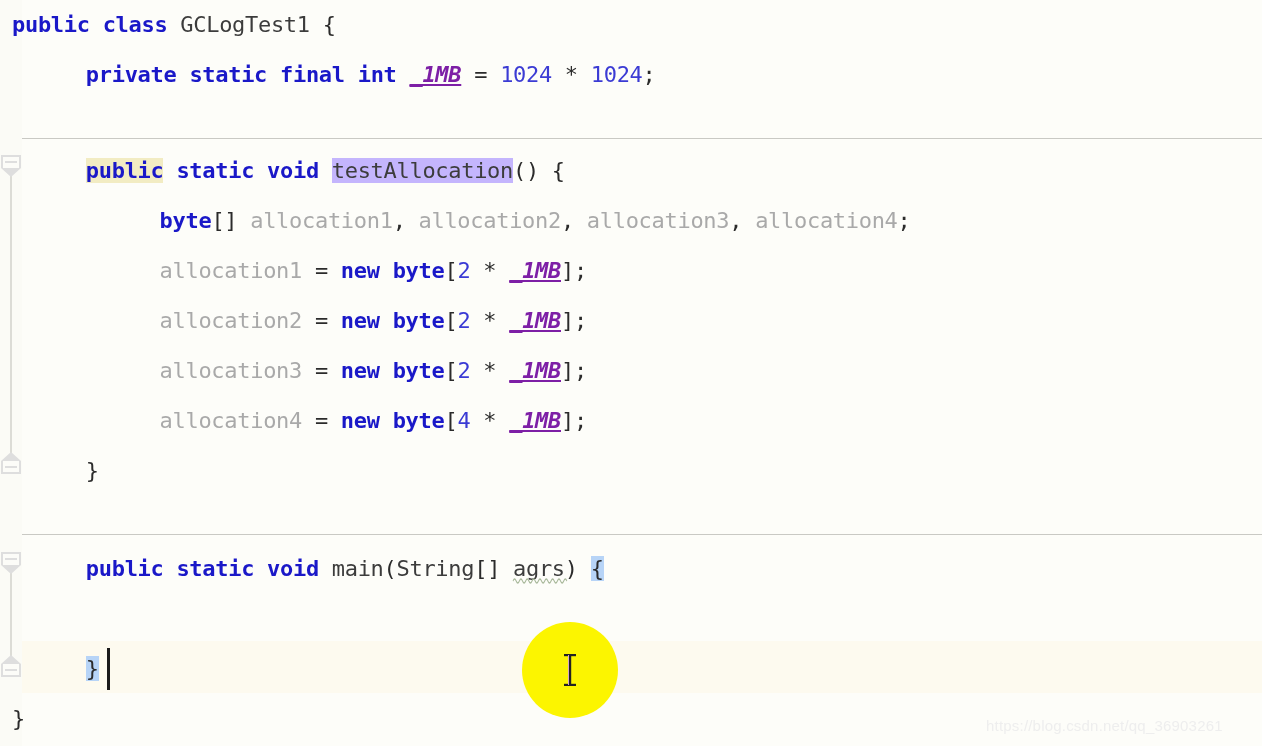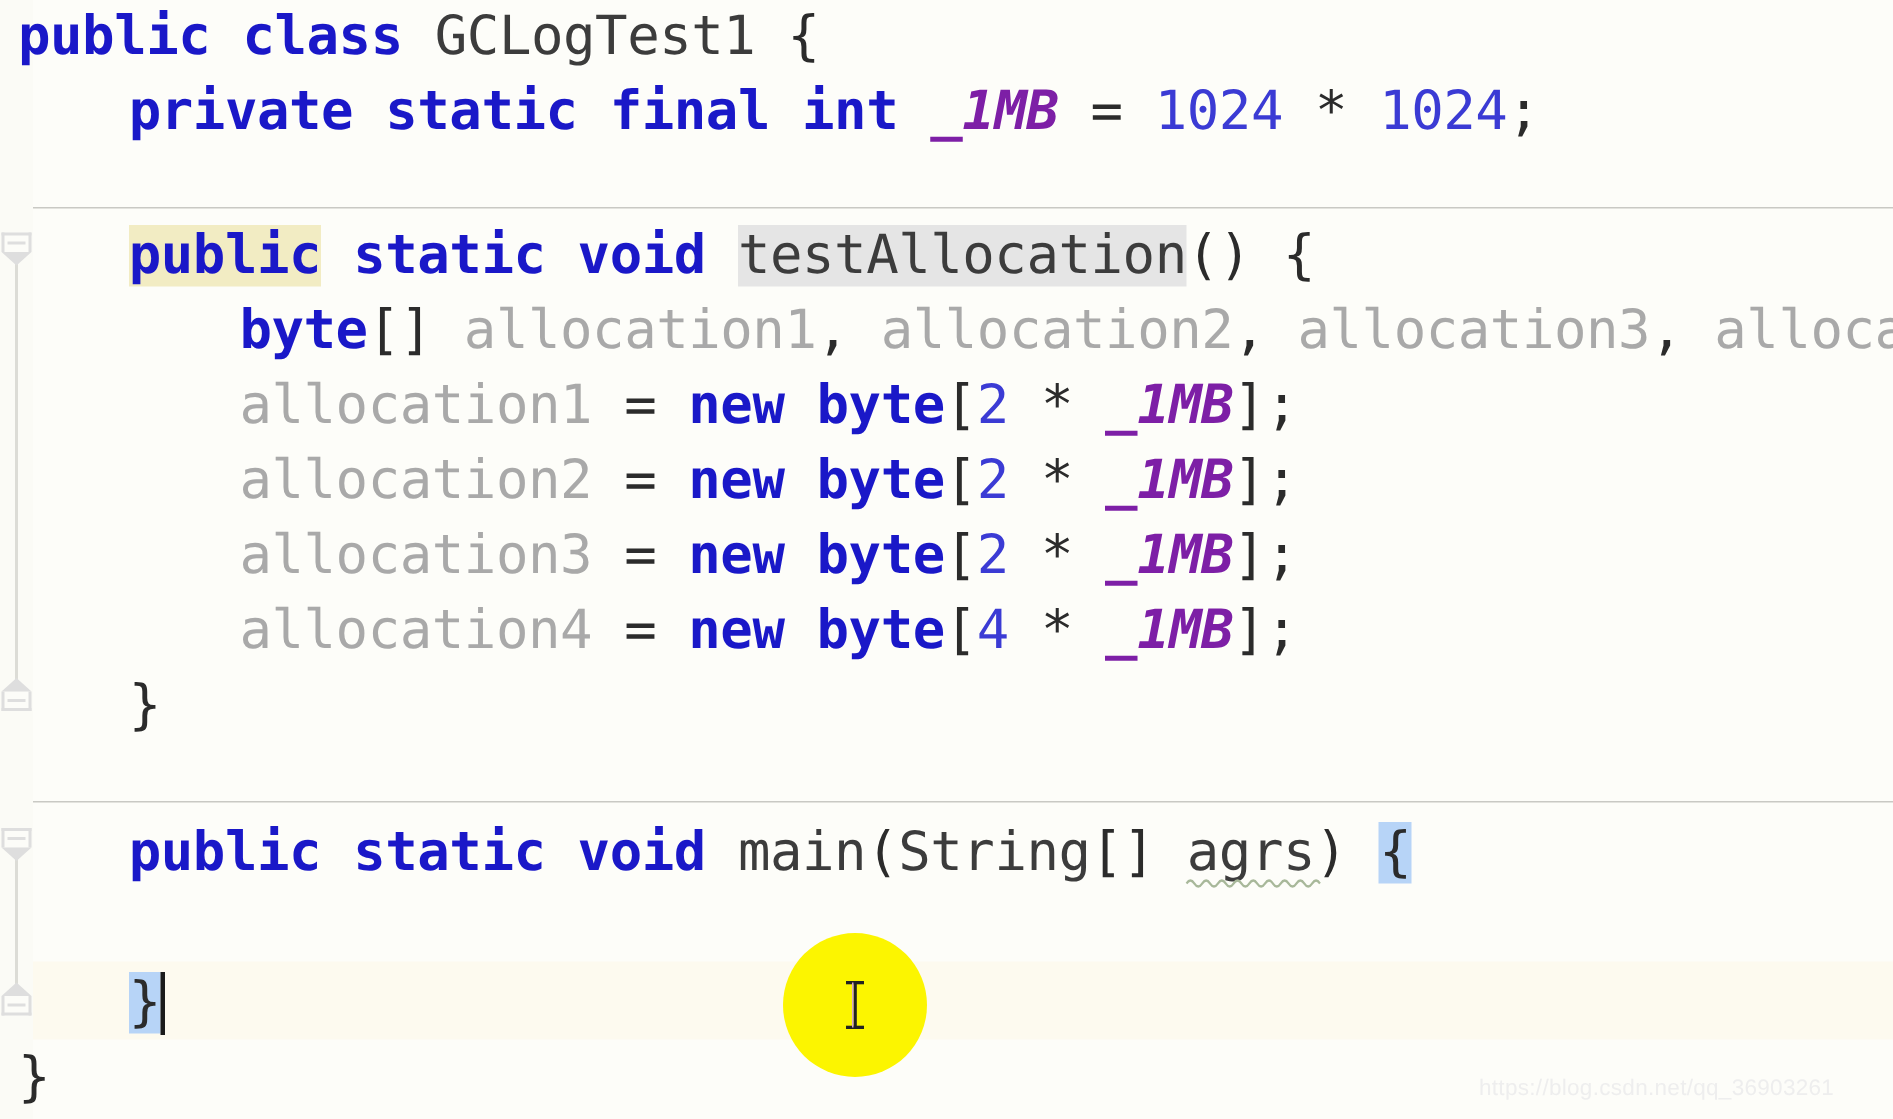--- a/index.html
+++ b/index.html
@@ -80,45 +80,45 @@
   .code-surface {
     position: absolute;
     left: 0; top: 0;
     width: 1262px; height: 746px;
   }
   .line {
     position: absolute;
     left: 0;
     white-space: pre;
     font-family: "DejaVu Sans Mono", monospace;
-    font-size: 36px;
+    font-size: 22px;
     line-height: 50px;
     height: 50px;
     letter-spacing: -0.3px;
   }
   
   .current-line-band {
     position: absolute;
     left: 22px; right: 0;
     height: 52px;
     background: #fdfaef;
   }
 
   
   .kw       { color: #1a18c8; font-weight: bold; }
   .plain    { color: #3c3c3c; }
   .num      { color: #3b3bd4; }
-  .field    { color: #7d1fa6; font-weight: bold; font-style: italic; }
+  .field    { color: #7d1fa6; font-weight: bold; font-style: italic; text-decoration: underline; }
   .dim      { color: #a9a9a9; }
   .punct    { color: #2b2b2b; }
   .ital     { color: #3c3c3c; font-style: italic; }
 
   
   .hl-occurrence { background: #f2ecc3; }
-  .hl-lavender   { background: #e5e5e5; }
+  .hl-lavender   { background: #c4b5fd; }
   .hl-brace      { background: #b7d4f7; }
 
   .squiggle {
     position: relative;
     text-decoration: none;
   }
   .squiggle svg {
     position: absolute;
     left: 0; bottom: -2px;
     width: 100%; height: 6px;

